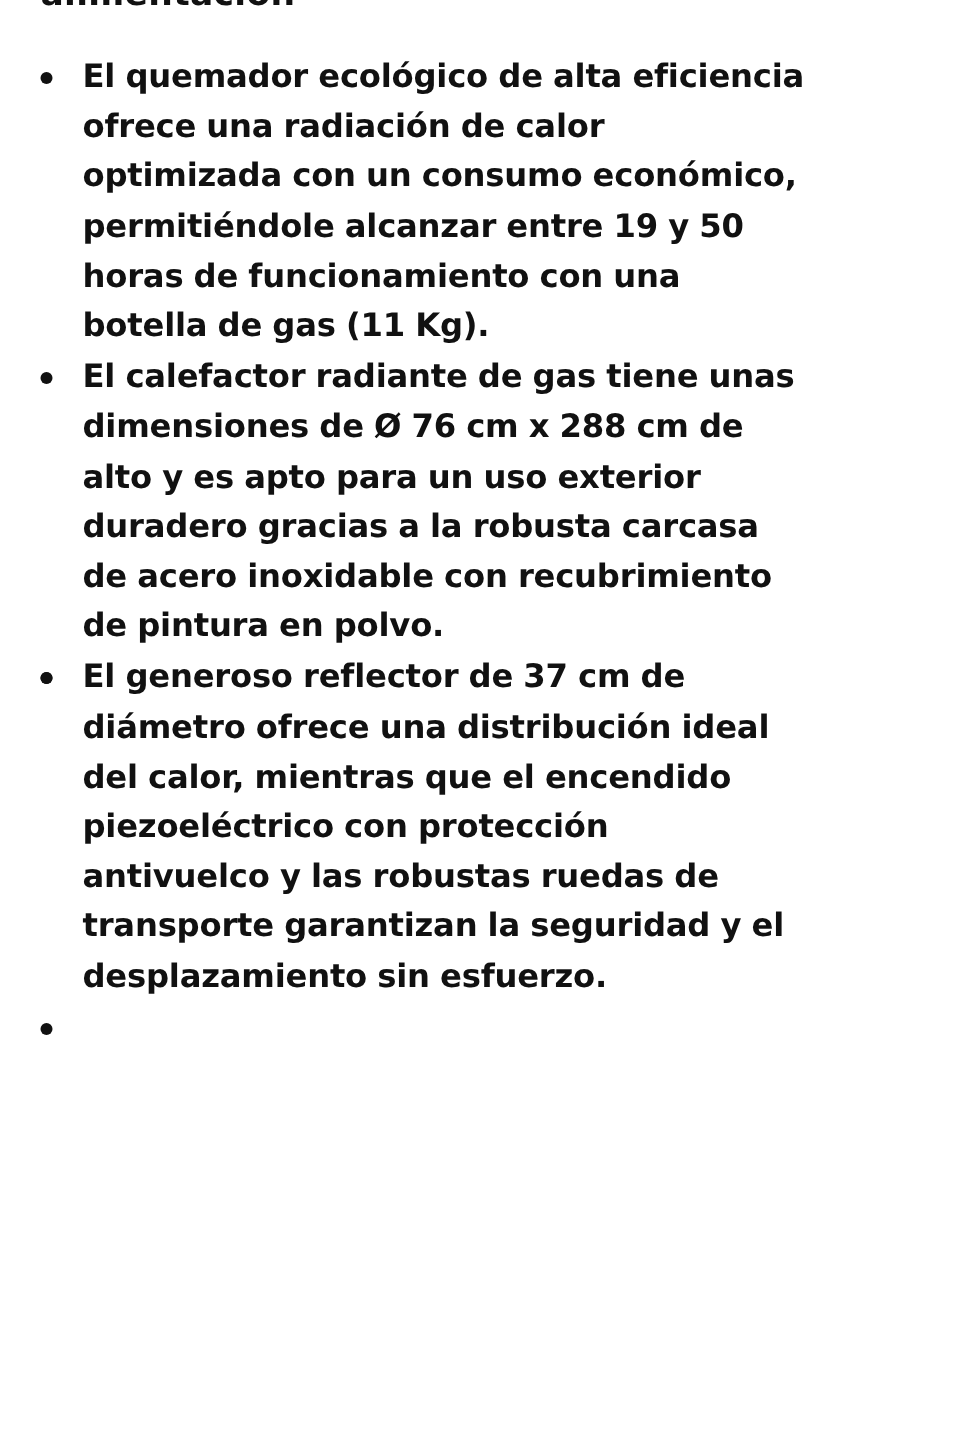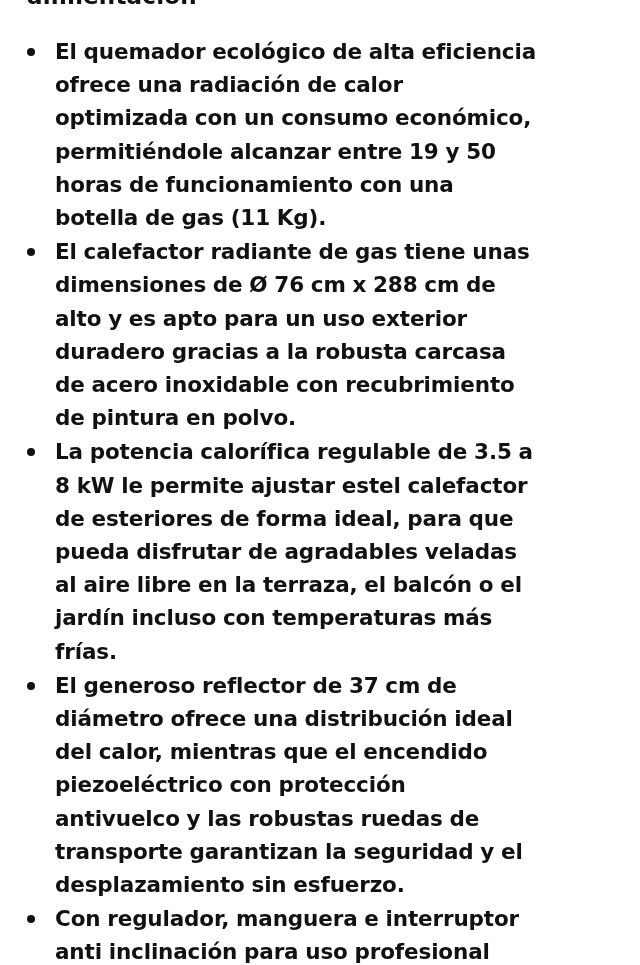--- a/index.html
+++ b/index.html
@@ -64,23 +64,21 @@
   <li class="bullet-item">
     <span class="bullet-dot"></span>
     <span>El quemador ecológico de alta eficiencia ofrece una radiación de calor optimizada con un consumo económico, permitiéndole alcanzar entre 19 y 50 horas de funcionamiento con una botella de gas (11 Kg).</span>
   </li>
   <li class="bullet-item">
     <span class="bullet-dot"></span>
     <span>El calefactor radiante de gas tiene unas dimensiones de Ø 76 cm x 288 cm de alto y es apto para un uso exterior duradero gracias a la robusta carcasa de acero inoxidable con recubrimiento de pintura en polvo.</span>
   </li>
   <li class="bullet-item">
     <span class="bullet-dot"></span>
-    <span>La potencia calorífica regulable de 3.5 a 8 kW le permite ajustar estel calefactor de esteriores de forma ideal, para que pueda disfrutar de agradables veladas al aire libre en la terraza, el balcón o el jardín incluso con temperaturas más frías.</span>
   </li>
   <li class="bullet-item">
     <span class="bullet-dot"></span>
     <span>El generoso reflector de 37 cm de diámetro ofrece una distribución ideal del calor, mientras que el encendido piezoeléctrico con protección antivuelco y las robustas ruedas de transporte garantizan la seguridad y el desplazamiento sin esfuerzo.</span>
   </li>
   <li class="bullet-item">
     <span class="bullet-dot"></span>
-    <span>Con regulador, manguera e interruptor anti inclinación para uso profesional con máxima seguridad. El calefactor radiante de gas cumple los requisitos generales de seguridad para su uso en zonas exteriores.</span>
   </li>
 </ul>
 
 </body></html>

